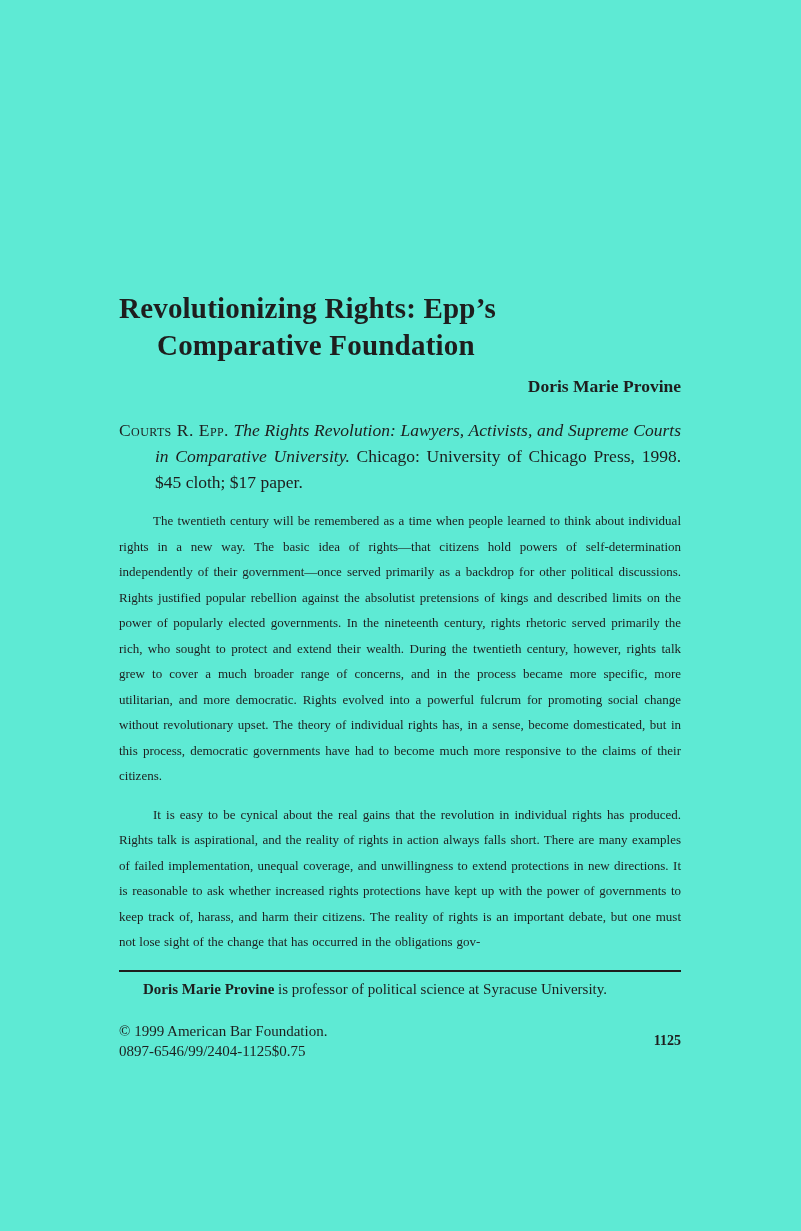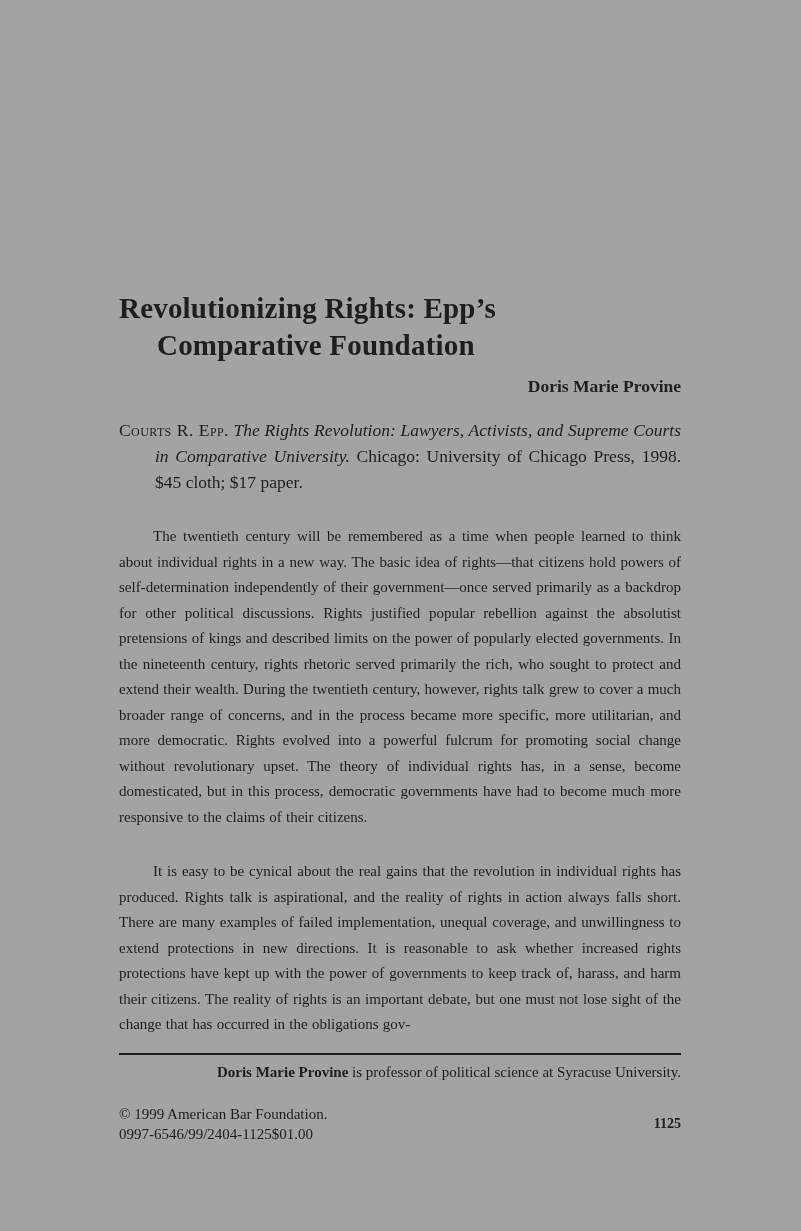--- a/index.html
+++ b/index.html
@@ -2,21 +2,21 @@
 <html><head>
 <meta charset="utf-8">
 <style>
   * { margin: 0; padding: 0; box-sizing: border-box; }
   html, body { background: #e8e8e8; }
   body { font-family: "Liberation Serif", "DejaVu Serif", serif; }
   .page {
     position: relative;
     width: 801px;
     height: 1231px;
-    background: #a3a3a3;
+    background: #5eead4;
     color: #1e1e1e;
     margin: 0 auto;
     overflow: hidden;
   }
   .content {
     position: absolute;
     left: 119px;
     top: 290px;
     width: 562px;
   }
@@ -45,38 +45,37 @@
     text-indent: -36px;
   }
   .smallcaps {
     font-variant: small-caps;
     letter-spacing: 0.4px;
   }
   .book-title {
     font-style: italic;
   }
   .para {
-    margin-top: 29px;
-    font-size: 15px;
+    margin-top: 13px;
+    font-size: 13px;
     line-height: 25.5px;
     text-align: justify;
     text-indent: 34px;
     word-spacing: 0.5px;
   }
   .footnote-rule {
     margin-top: 15px;
     border: none;
     border-top: 2px solid #1e1e1e;
   }
   .footnote {
     margin-top: 7px;
     font-size: 15px;
     line-height: 20px;
     text-indent: 24px;
-    text-align: right;
   }
   .fn-name { font-weight: 700; }
   .imprint-row {
     display: flex;
     justify-content: space-between;
     align-items: center;
     margin-top: 22px;
     font-size: 15px;
     line-height: 20px;
   }
@@ -110,19 +109,19 @@
 
     <hr class="footnote-rule">
 
     <p class="footnote">
       <span class="fn-name">Doris Marie Provine</span><span> is professor of political science at Syracuse University.</span>
     </p>
 
     <div class="imprint-row">
       <div>
         <div>© 1999 American Bar Foundation.</div>
-        <div>0997-6546/99/2404-1125$01.00</div>
+        <div>0897-6546/99/2404-1125$0.75</div>
       </div>
       <div class="page-number">1125</div>
     </div>
 
   </div>
 </div>
 
 </body></html>

